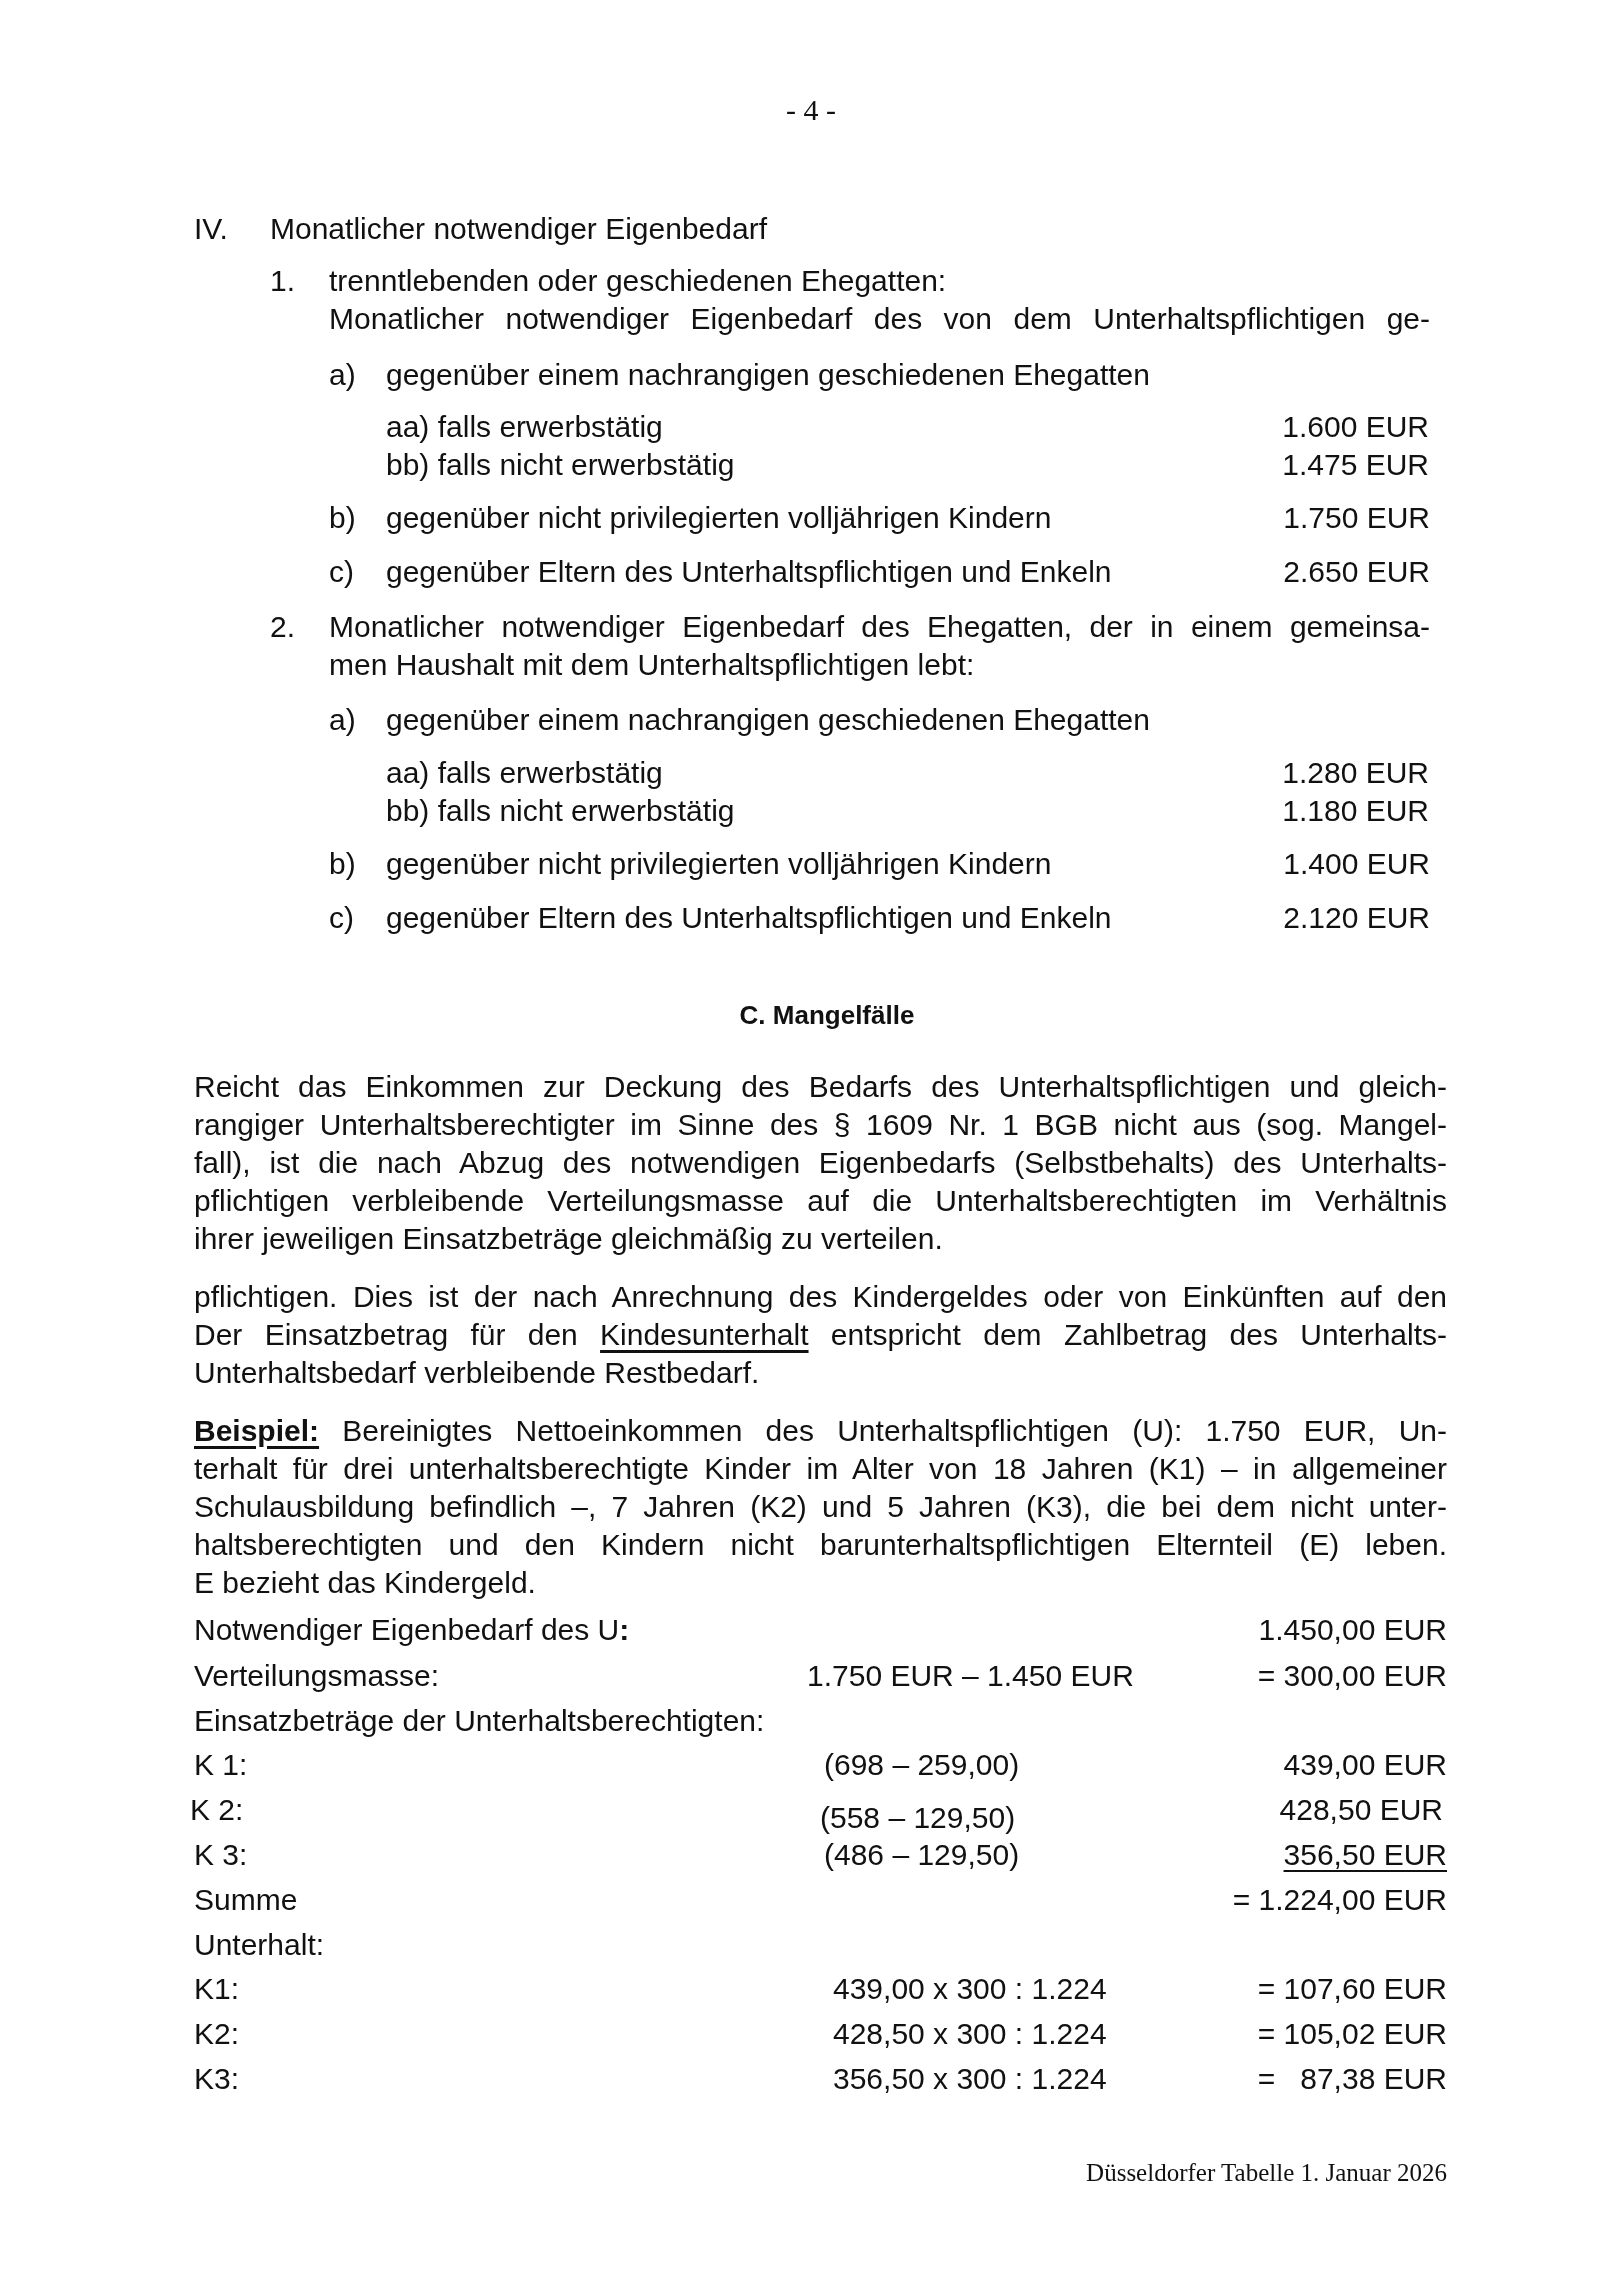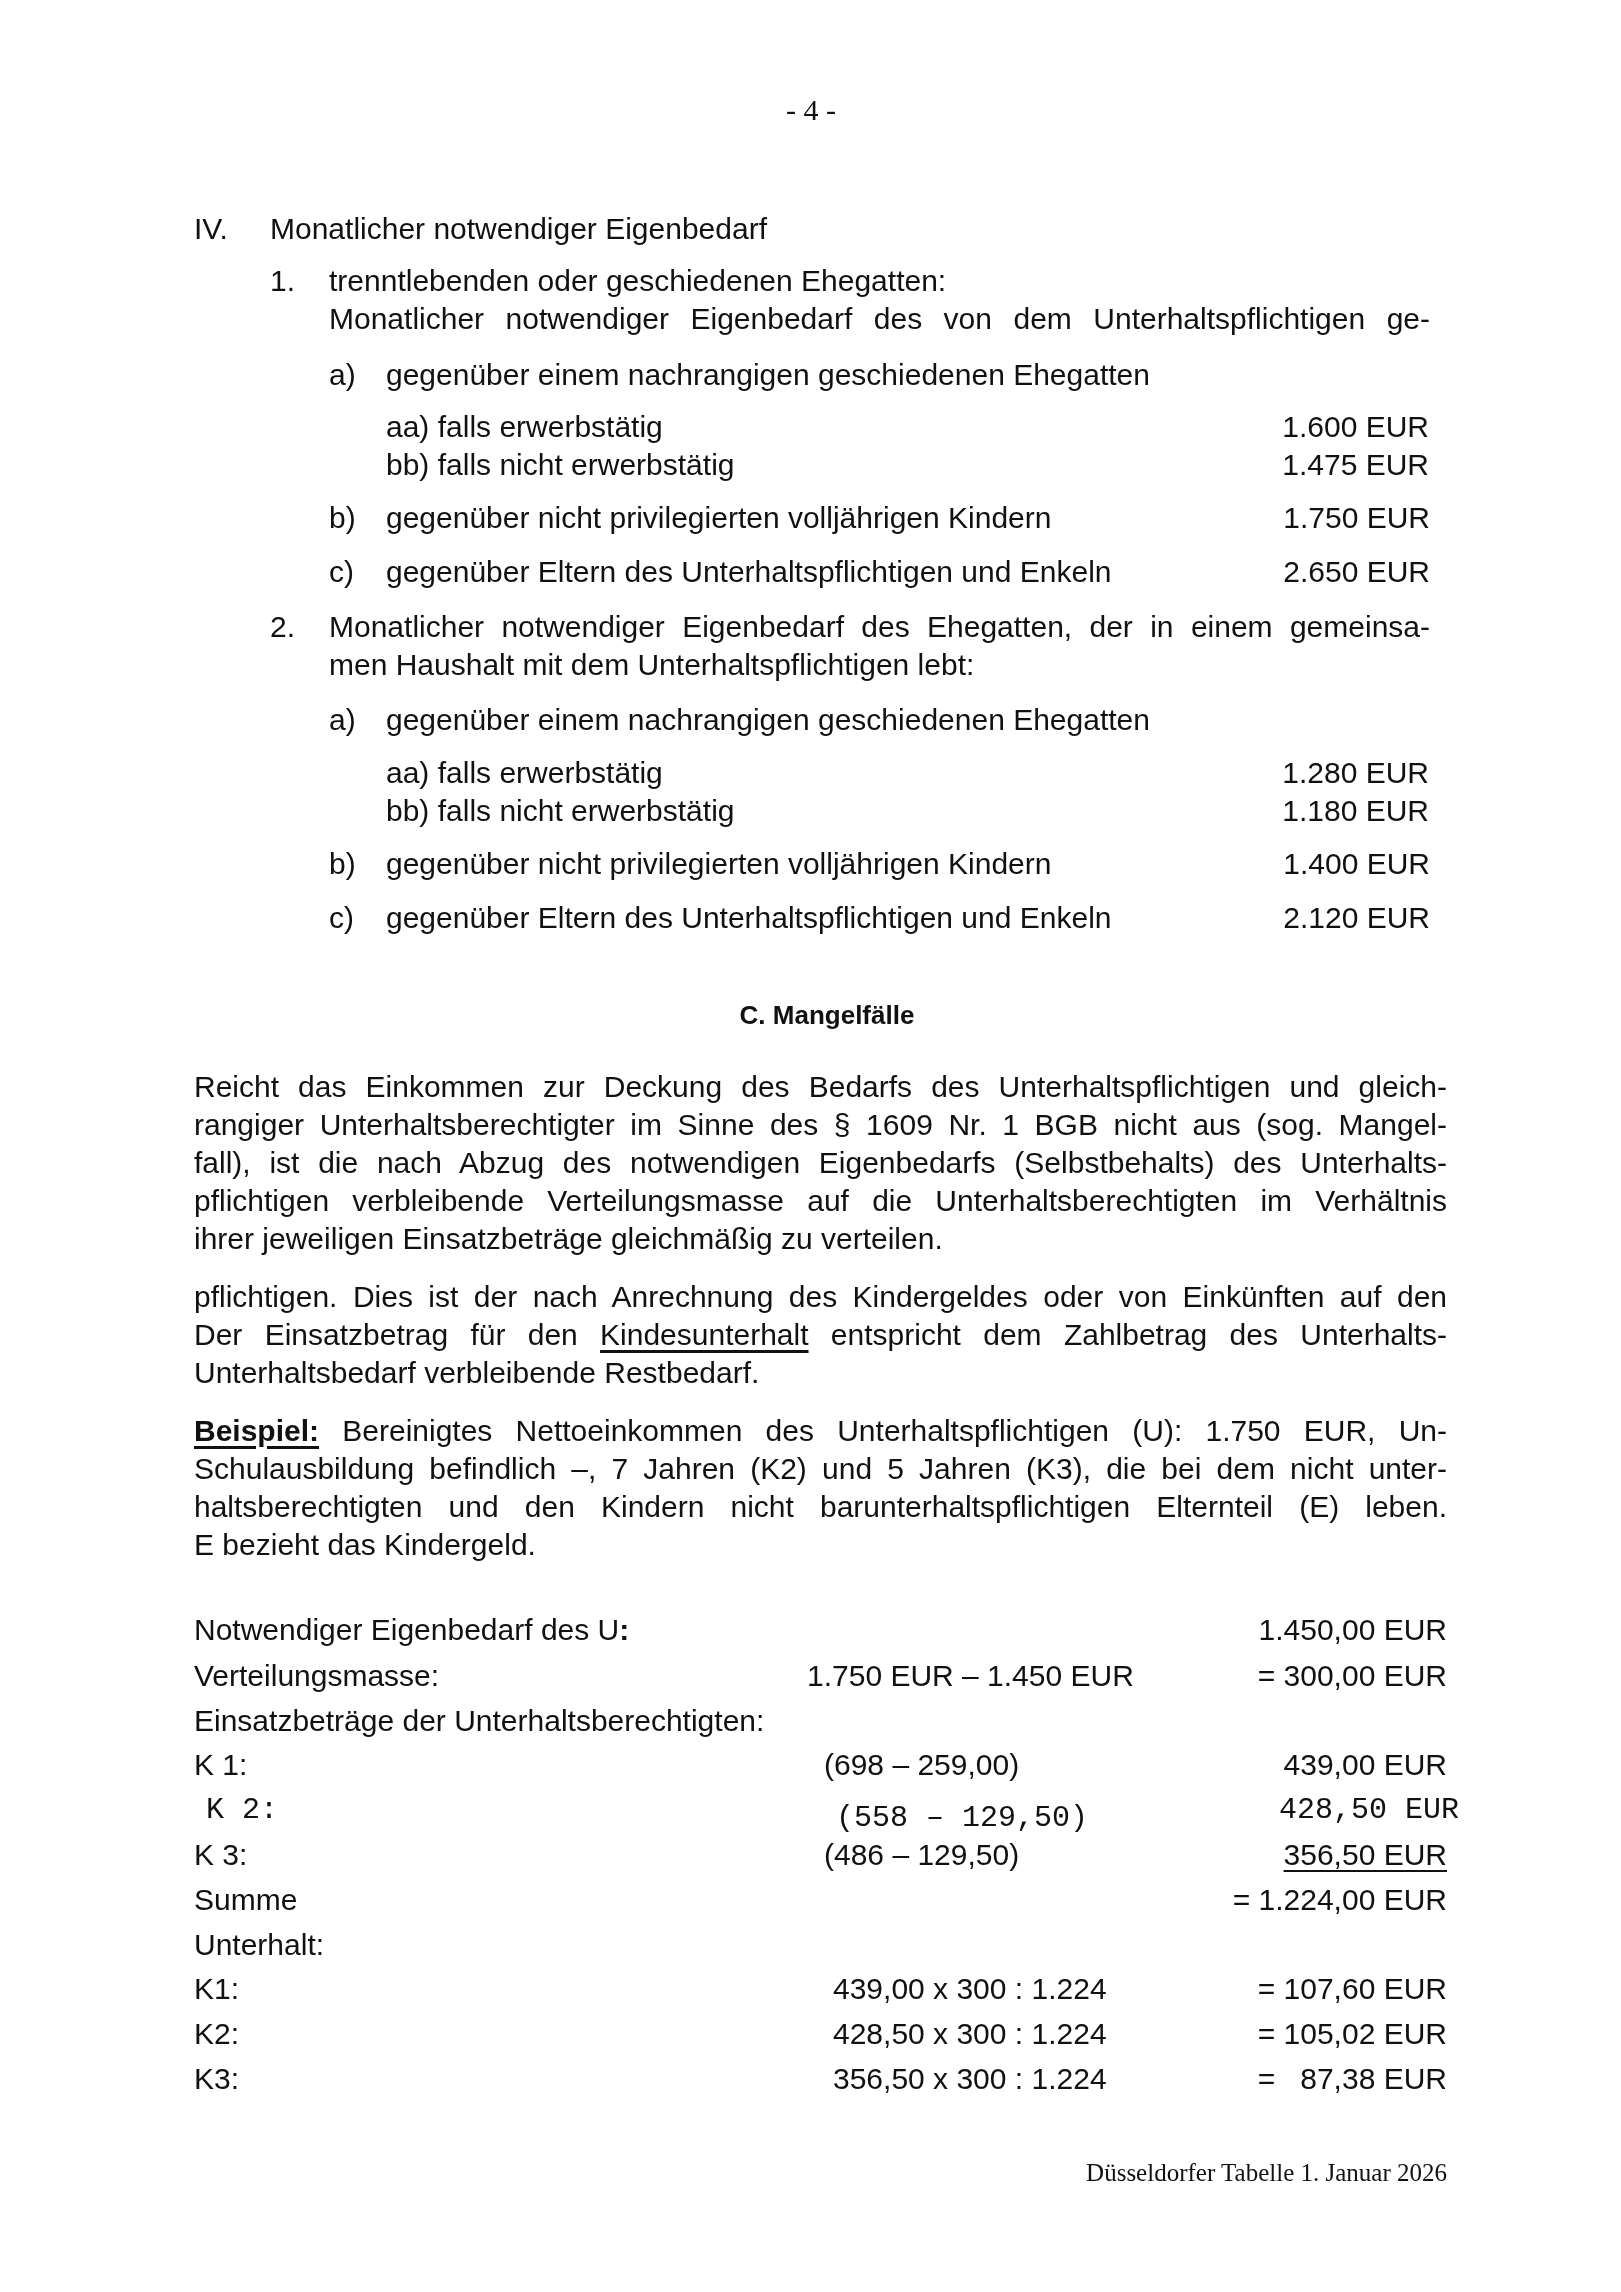--- a/index.html
+++ b/index.html
@@ -97,20 +97,21 @@
 </div>
 
 <div class="wrap" style="top:1278px;left:194px;width:1253px;">
   <span class="line">pflichtigen. Dies ist der nach Anrechnung des Kindergeldes oder von Einkünften auf den</span>
   <span class="line"><span>Der Einsatzbetrag für den </span><span class="u">Kindesunterhalt</span><span> entspricht dem Zahlbetrag des Unterhalts-</span></span>
   <span class="line last">Unterhaltsbedarf verbleibende Restbedarf.</span>
 </div>
 
 <div class="wrap" style="top:1412px;left:194px;width:1253px;">
   <span class="line"><span class="b u">Beispiel:</span><span> Bereinigtes Nettoeinkommen des Unterhaltspflichtigen (U): 1.750 EUR, Un-</span></span>
+  <span class="line">terhalt für drei unterhaltsberechtigte Kinder im Alter von 18 Jahren (K1) – in allgemeiner</span>
   <span class="line">Schulausbildung befindlich –, 7 Jahren (K2) und 5 Jahren (K3), die bei dem nicht unter-</span>
   <span class="line">haltsberechtigten und den Kindern nicht barunterhaltspflichtigen Elternteil (E) leben.</span>
   <span class="line last">E bezieht das Kindergeld.</span>
 </div>
 
 <div class="row" style="top:1611px;left:194px;width:1253px;">
   <span class="label"><span>Notwendiger Eigenbedarf des U</span><span class="b">:</span></span>
   <span class="amt">1.450,00 EUR</span>
 </div>
 <div class="row" style="top:1657px;left:194px;width:1253px;">
@@ -119,21 +120,21 @@
   <span class="amt">= 300,00 EUR</span>
 </div>
 <div class="row" style="top:1702px;left:194px;width:1253px;">
   <span class="label">Einsatzbeträge der Unterhaltsberechtigten:</span>
 </div>
 <div class="row" style="top:1746px;left:194px;width:1253px;">
   <span class="label">K 1:</span>
   <span class="mid" style="left:630px;">(698 – 259,00)</span>
   <span class="amt">439,00 EUR</span>
 </div>
-<div class="row" style="top:1791px;left:206px;width:1253px;font-family:Liberation Mono, monospace;">
+<div class="row" style="top:1791px;left:190px;width:1253px;">
   <span class="label">K 2:</span>
   <span class="mid" style="left:630px;margin-top:8px;">(558 – 129,50)</span>
   <span class="amt">428,50 EUR</span>
 </div>
 <div class="row" style="top:1836px;left:194px;width:1253px;">
   <span class="label">K 3:</span>
   <span class="mid" style="left:630px;">(486 – 129,50)</span>
   <span class="amt u" style="text-decoration-thickness:1.8px;">356,50 EUR</span>
 </div>
 <div class="row" style="top:1881px;left:194px;width:1253px;">

